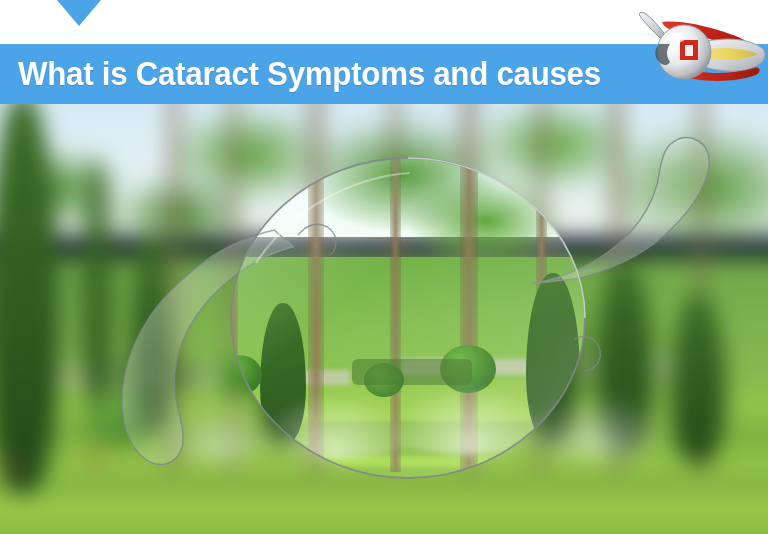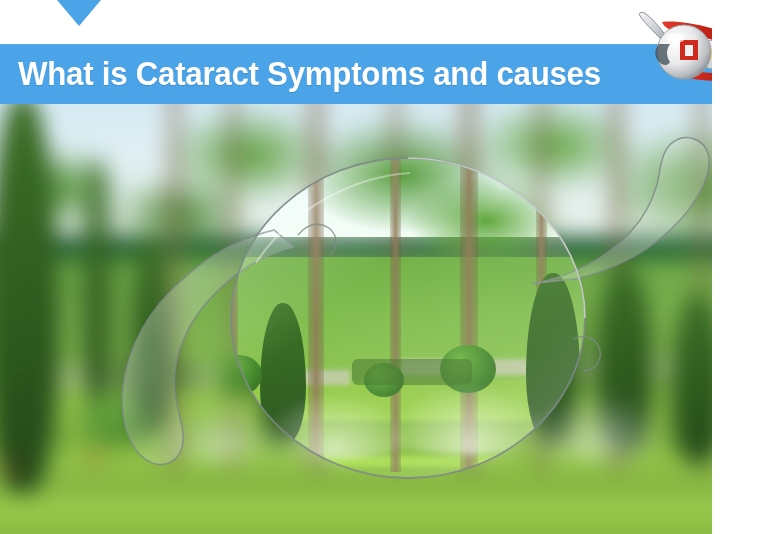--- a/index.html
+++ b/index.html
@@ -1,17 +1,17 @@
 <!DOCTYPE html>
 <html><head>
 <meta charset="utf-8">
 <style>
   html,body{margin:0;padding:0;background:#fff;}
   body{font-family:"Liberation Sans",sans-serif;}
-  #stage{position:relative;width:712px;height:534px;overflow:hidden;background:#14532d;}
+  #stage{position:relative;width:768px;height:534px;overflow:hidden;background:#0f172a;}
 
   
   .topband{position:absolute;left:0;top:0;width:768px;height:44px;background:#ffffff;z-index:6;}
   .pointer{position:absolute;left:57px;top:0;width:0;height:0;
     border-left:22px solid transparent;border-right:22px solid transparent;
     border-top:26px solid #4ba3e8;z-index:7;}
 
   
   .logo{position:absolute;left:632px;top:4px;width:136px;height:86px;z-index:9;}
   .logo svg{display:block;}

